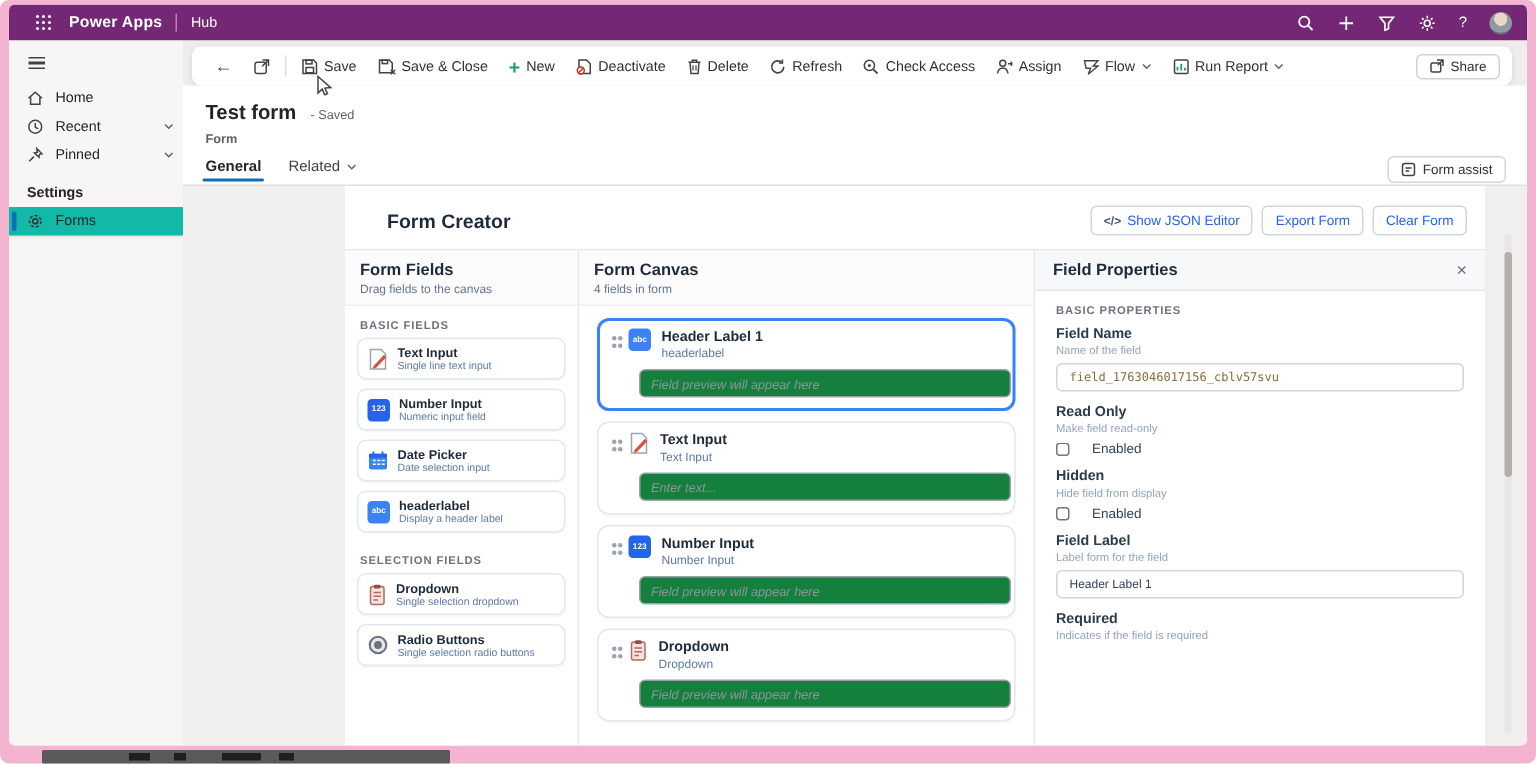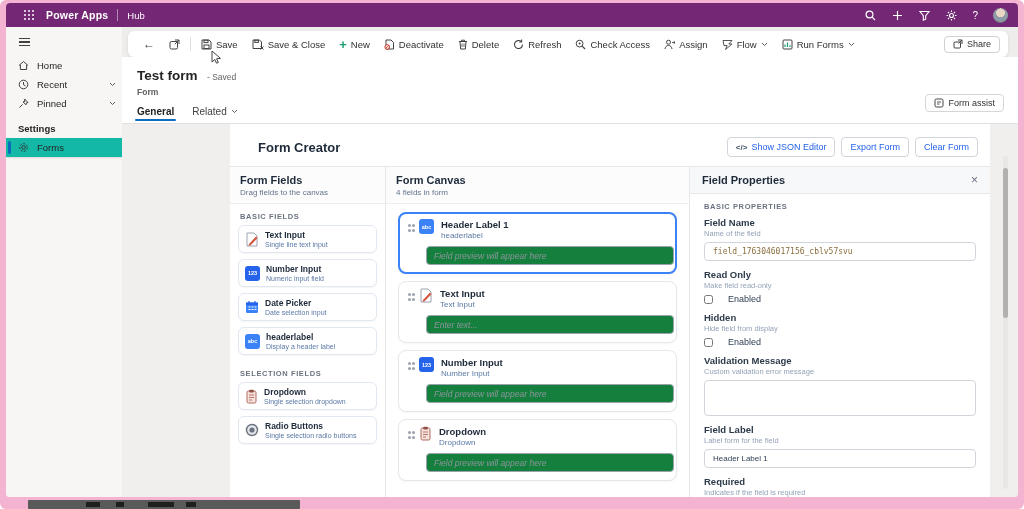--- a/index.html
+++ b/index.html
@@ -43,21 +43,21 @@
     padding:2.5px 8px;font-size:9px;color:#323130;cursor:pointer;background:#fff;}
   
   .rec{background:#fff;border-bottom:1px solid #e0e0e0;padding:9px 0 0 15px;position:relative;flex:0 0 auto;}
   .rec-title{font-size:13.5px;font-weight:bold;color:#242424;display:inline;}
   .rec-status{font-size:8.5px;color:#616161;margin-left:5px;}
   .rec-entity{font-size:8.5px;color:#616161;font-weight:bold;margin-top:3px;}
   .tabs{display:flex;align-items:flex-end;gap:18px;margin-top:9px;}
   .tab{font-size:10px;color:#424242;padding-bottom:6px;cursor:pointer;display:inline-flex;align-items:center;gap:4px;}
   .tab.active{font-weight:bold;color:#242424;position:relative;}
   .tab.active::after{content:"";position:absolute;left:-2px;right:-2px;bottom:2px;height:2.5px;background:#0f6cbd;border-radius:2px;}
-  .form-assist{position:absolute;right:14px;bottom:11px;display:inline-flex;align-items:center;gap:4px;
+  .form-assist{position:absolute;right:14px;bottom:1px;display:inline-flex;align-items:center;gap:4px;
     border:1px solid #d6d6d6;border-radius:4px;background:#fff;padding:3px 8px;font-size:9px;color:#323130;cursor:pointer;}
   
   .content{flex:1;position:relative;background:#f1efed;min-height:0;}
   .app{position:absolute;left:108px;right:28px;top:0;bottom:0;background:#fff;display:flex;flex-direction:column;overflow:hidden;}
   .app-head{display:flex;align-items:center;justify-content:space-between;padding:13px 12px 9px 28px;flex:0 0 auto;}
   .app-title{font-size:13px;font-weight:bold;color:#1e2a3a;}
   .app-actions{display:flex;gap:6px;}
   .act-btn{display:inline-flex;align-items:center;gap:4px;border:1px solid #d1d5db;border-radius:4px;background:#fff;
     padding:4px 8px;font-size:9px;color:#2563eb;cursor:pointer;white-space:nowrap;}
   .json-glyph{font-size:8px;color:#475569;font-weight:bold;}
@@ -292,21 +292,21 @@
           <span>Flow</span>
           <svg width="7" height="5" viewBox="0 0 7 5">
                 <path d="M1 1l2.5 2.5L6 1" fill="none" stroke="#616161" stroke-width="1"></path>
               </svg>
         </span>
         <span class="cmd">
           <svg width="11" height="11" viewBox="0 0 11 11">
                 <rect x="1" y="1" width="9" height="9" rx="1" fill="none" stroke="#424242" stroke-width="1"></rect>
                 <path d="M3 8V5.5M5.5 8V3.5M8 8V6.2" stroke="#1a9e71" stroke-width="1.2"></path>
               </svg>
-          <span>Run Forms</span>
+          <span>Run Report</span>
           <svg width="7" height="5" viewBox="0 0 7 5">
                 <path d="M1 1l2.5 2.5L6 1" fill="none" stroke="#616161" stroke-width="1"></path>
               </svg>
         </span>
         <span class="share-btn">
           <svg width="10" height="10" viewBox="0 0 10 10">
                 <rect x="1" y="3" width="6.5" height="6" rx="1" fill="none" stroke="#424242" stroke-width="1"></rect>
                 <path d="M5 1h4v4M9 1L5.5 4.5" fill="none" stroke="#424242" stroke-width="1"></path>
               </svg>
           <span>Share</span>
@@ -506,25 +506,20 @@
                 </div>
                 <div class="pgroup">
                   <div class="plabel">Hidden</div>
                   <div class="pdesc">Hide field from display</div>
                   <div class="chkrow">
                         <input type="checkbox" style="">
                     <span class="chklabel">Enabled</span>
                       </div>
                 </div>
                 <div class="pgroup">
-                  <div class="plabel">Validation Message</div>
-                  <div class="pdesc">Custom validation error message</div>
-                  <textarea class="ptextarea" style=""></textarea>
-                </div>
-                <div class="pgroup">
                   <div class="plabel">Field Label</div>
                   <div class="pdesc">Label form for the field</div>
                   <input class="pinput" value="Header Label 1" style="">
                 </div>
                 <div class="pgroup">
                   <div class="plabel">Required</div>
                   <div class="pdesc">Indicates if the field is required</div>
 
                 </div>
               </div>

